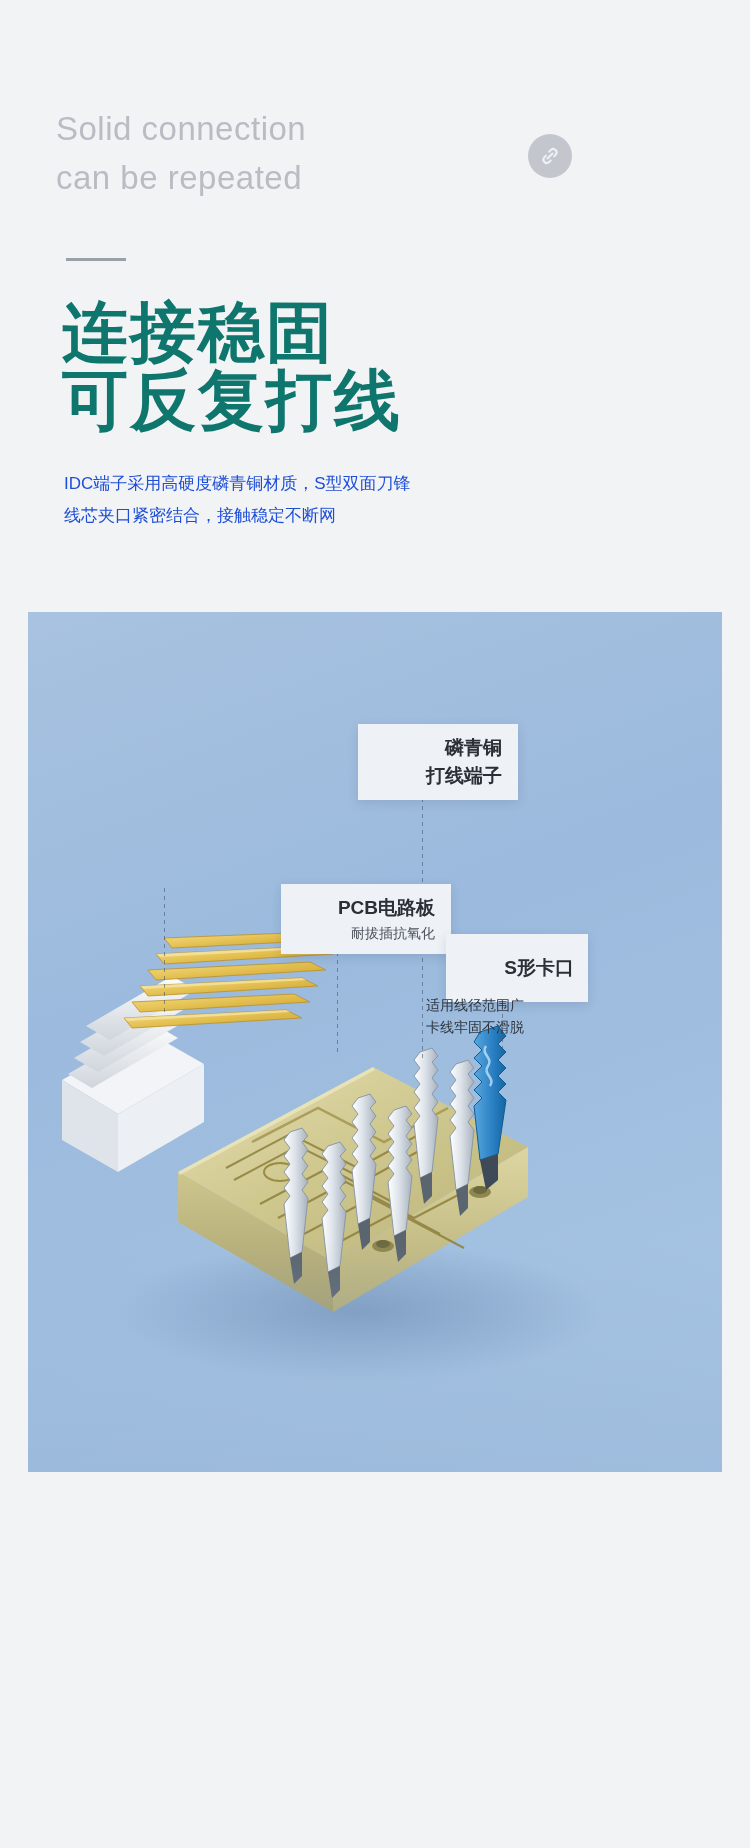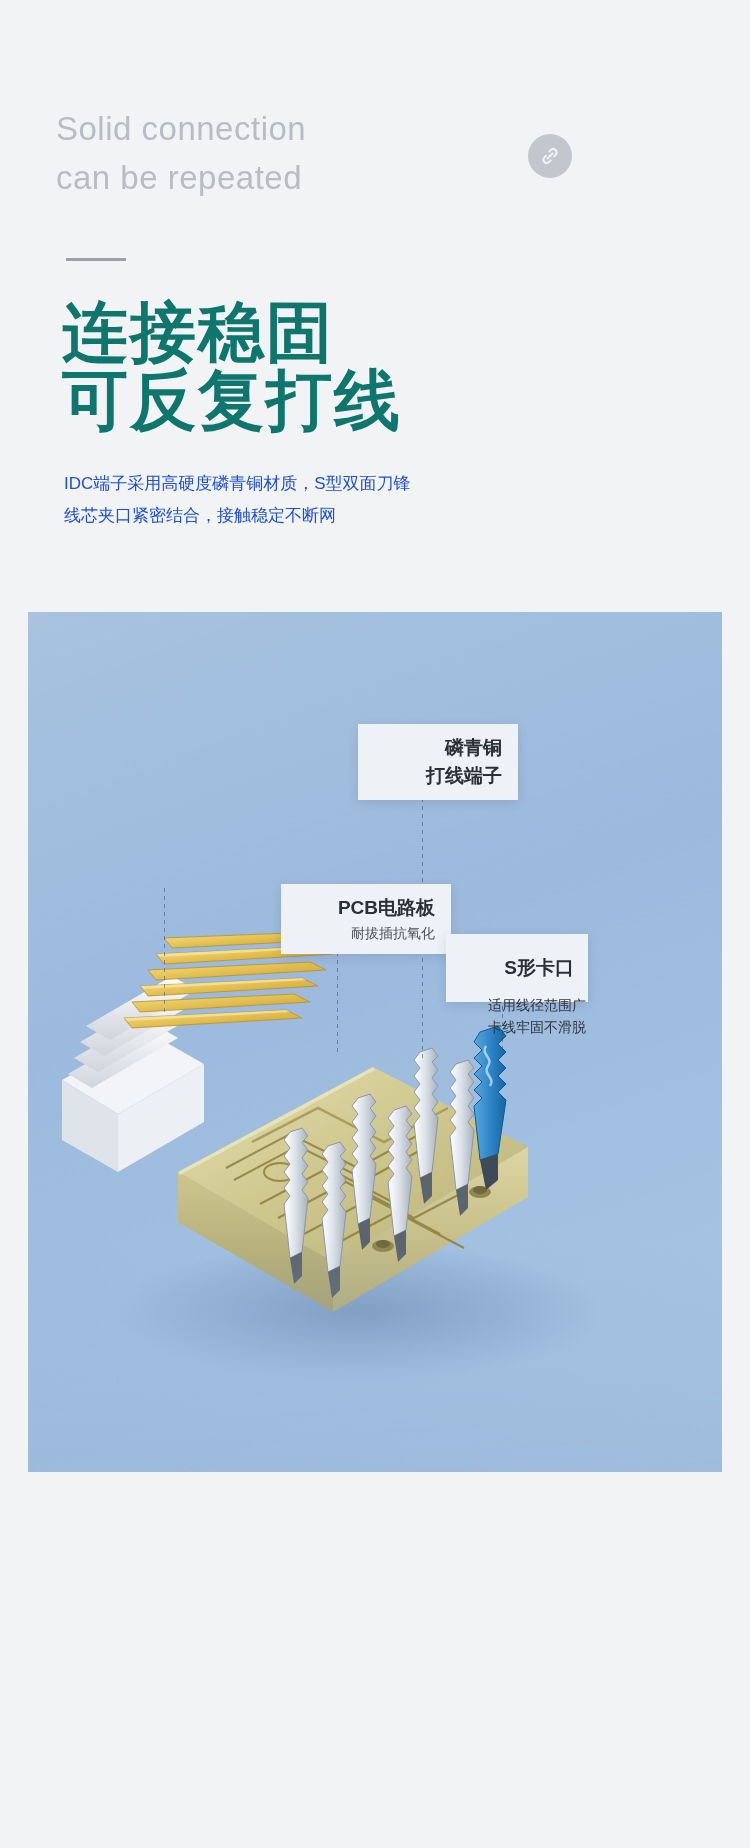--- a/index.html
+++ b/index.html
@@ -128,21 +128,21 @@
   #callout-1 { left: 72px; top: 222px; width: 128px; }
   #callout-2 { left: 240px; top: 272px; width: 138px; margin-left: 13px; }
   #callout-3 { left: 330px; top: 112px; width: 128px; }
   #callout-4 { left: 418px; top: 322px; width: 114px; padding: 20px 14px; }
 
   .sub-note {
     position: absolute;
     left: 398px;
     top: 382px;
     width: 160px;
-    text-align: right;
+    text-align: left;
     font-size: 14px;
     line-height: 22px;
     color: #2f3640;
     white-space: pre-line;
     z-index: 5;
   }
 
   .leader {
     position: absolute;
     width: 1px;

